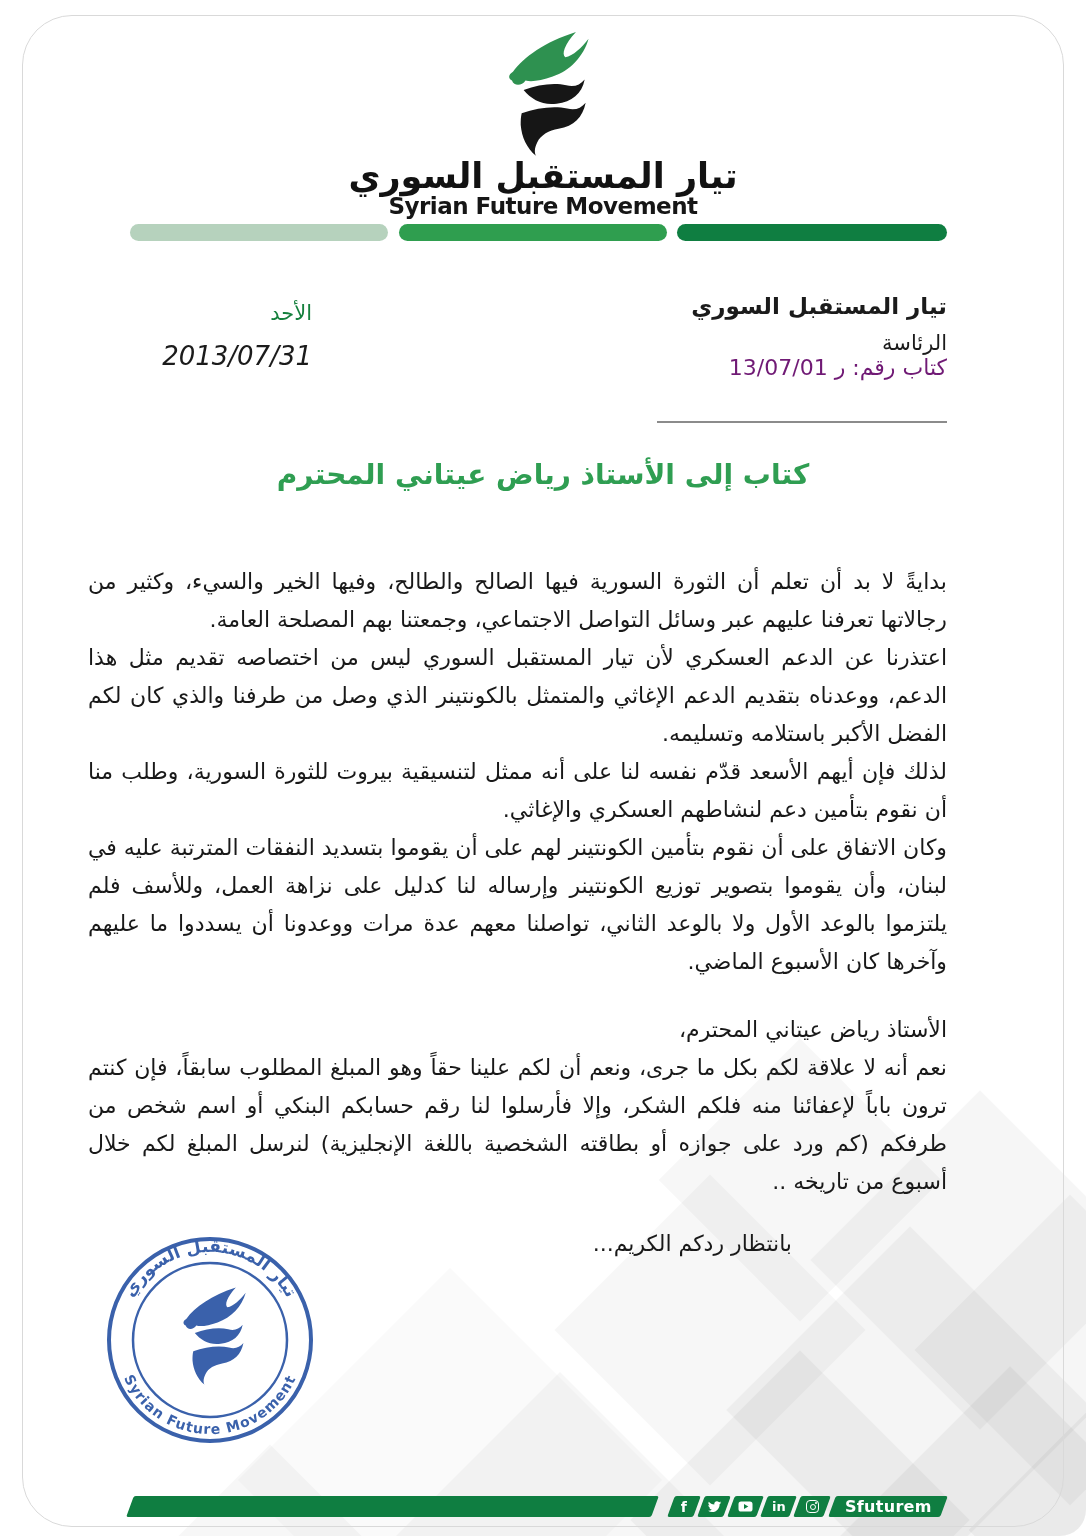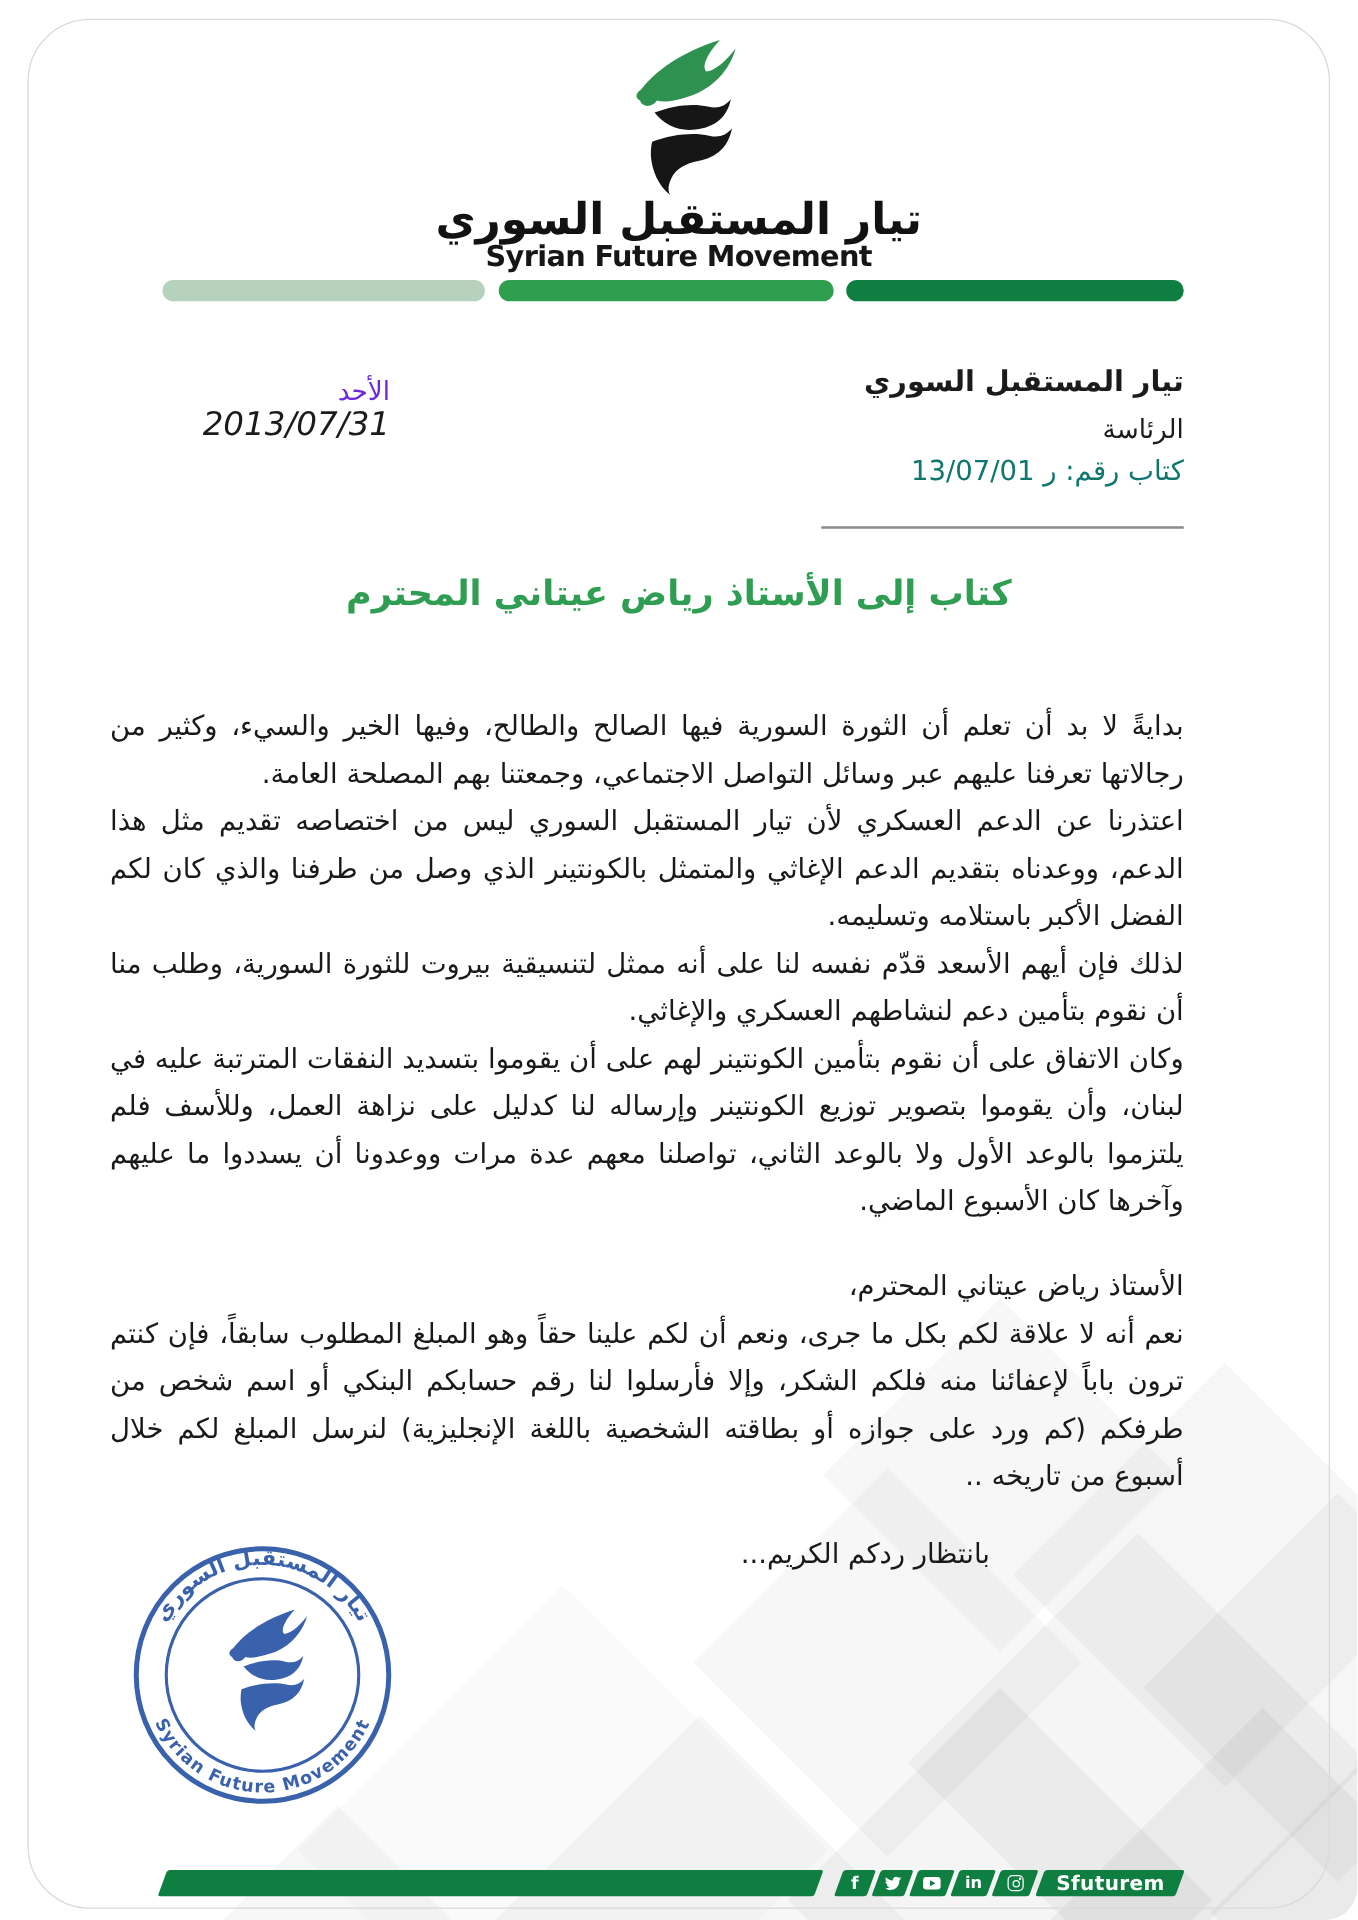--- a/index.html
+++ b/index.html
@@ -26,25 +26,25 @@
   
   .bars { position:absolute; top:224px; left:0; width:100%; height:18px; z-index:2; }
   .bar { position:absolute; height:17px; border-radius:9px; top:0; }
   .bar-light { left:130px; width:258px; background:#b6d2bd; }
   .bar-mid   { left:399px; width:268px; background:#2f9e4f; }
   .bar-dark  { left:677px; width:270px; background:#0f7e41; }
 
   
   .meta-right { position:absolute; top:293px; right:139px; width:420px; direction:rtl; text-align:right; z-index:2; }
   .meta-right .org  { font-size:23px; font-weight:bold; color:#1b1b1b; margin-bottom:12px; }
-  .meta-right .dept { font-size:21px; color:#1b1b1b; margin-bottom:10px; }
-  .meta-right .ref  { font-size:22px; color:#0f766e; }
+  .meta-right .dept { font-size:21px; color:#1b1b1b; }
+  .meta-right .ref  { font-size:22px; color:#701a75; }
   .meta-rule { position:absolute; top:421px; right:139px; width:290px; border-top:2px solid #8b8b8b; z-index:2; }
   .date-block { position:absolute; top:301px; left:140px; width:172px; direction:rtl; text-align:right; z-index:2; }
-  .date-block .weekday { font-size:21px; color:#6d28d9; margin-bottom:0; }
+  .date-block .weekday { font-size:21px; color:#15803d; margin-bottom:16px; }
   .date-block .date { font-size:26px; color:#1b1b1b; direction:ltr; text-align:right;font-style:italic; }
 
   
   .letter-title {
     position:absolute; top:458px; left:0; width:100%; text-align:center;
     font-size:28px; font-weight:bold; color:#2f9e52; direction:rtl; z-index:2;
   }
 
   
   .letter-body {

